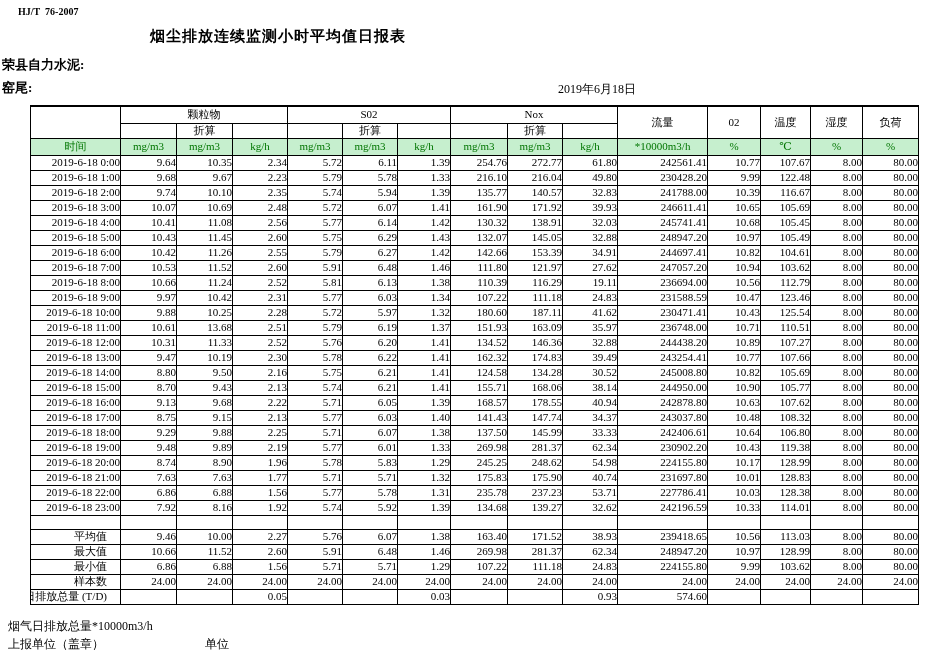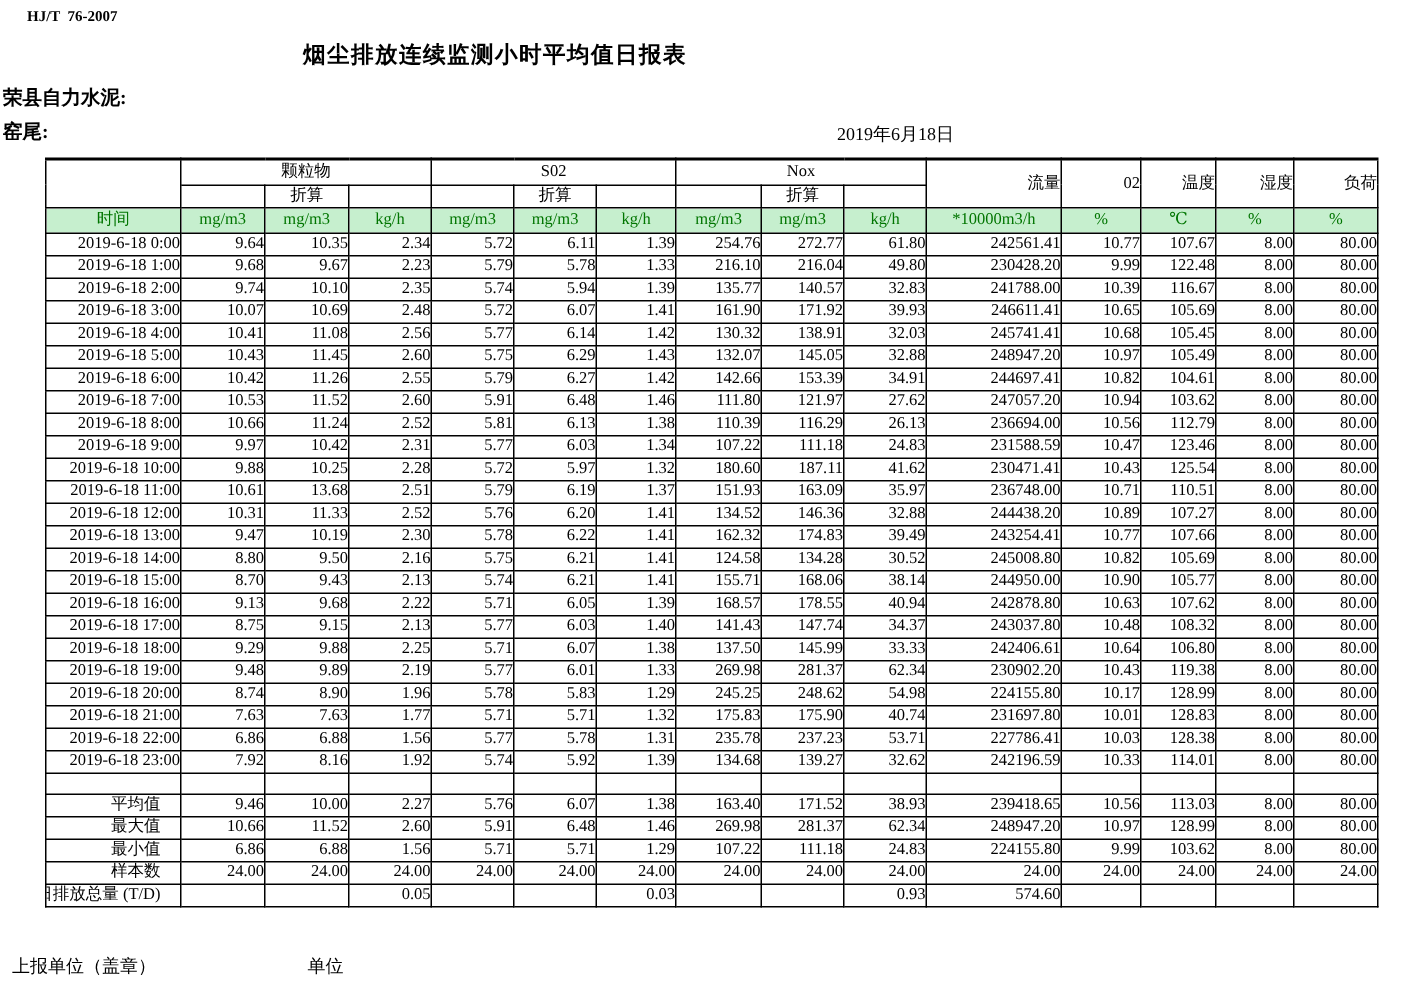--- a/index.html
+++ b/index.html
@@ -1,38 +1,38 @@
 <!DOCTYPE html>
 <html style="--green-bg: #c6efce; --green-text: #007500; --line: #000000;"><head>
 <meta charset="utf-8">
 <style>
   :root { --green-bg:#c6efce; --green-text:#007500; --line:#000000; }
   * { box-sizing: border-box; }
   body { margin:0; background:#ffffff; }
   .page { position:relative; width:936px; height:657px; background:#ffffff;
           font-family:"Liberation Serif","DejaVu Serif",serif; color:#000; overflow:hidden; }
   .hdr-code { position:absolute; left:18px; top:6px; font-size:10px; font-weight:bold; white-space:pre; }
-  .title { position:absolute; left:150px; top:27px; width:360px; text-align:center;
+  .title { position:absolute; left:150px; top:27px; width:360px; text-align:left;
            font-size:15px; font-weight:bold; letter-spacing:1px; white-space:nowrap; }
   .company { position:absolute; left:2px; top:56px; font-size:13px; font-weight:bold; }
   .kiln { position:absolute; left:2px; top:79px; font-size:13px; font-weight:bold; }
   .date { position:absolute; left:558px; top:81px; font-size:12px; }
 
   table.report { position:absolute; left:30px; top:105px; width:888px;
                  border-collapse:collapse; table-layout:fixed;
                  border:1px solid var(--line); border-top:2px solid var(--line); }
   table.report td { border:1px solid var(--line); padding:0; overflow:hidden;
                     font-size:11px; line-height:13px; vertical-align:middle; }
   tr.r1 { height:17px; }
   tr.r2 { height:15px; }
   tr.r3 { height:17px; }
   tr.datarow, tr.sumrow { height:15px; }
   tr.blankrow { height:14px; }
   td.grp { text-align:center; font-size:11px; }
-  td.big { text-align:right; font-size:12px; }
+  td.big { text-align:center; font-size:12px; }
   .g { background:var(--green-bg); color:var(--green-text);margin-left:28px; }
   td.thead-time { text-align:center; font-size:12px; }
   td.unit { text-align:center; font-size:10px; }
   td.time { text-align:right; padding-right:5px; }
   td.num { text-align:right; padding-right:9px; }
   td.slabel { position:relative; }
   td.slabel span { position:absolute; right:13px; bottom:1px; white-space:nowrap; font-size:11px; }
   .foot1 { position:absolute; left:8px; top:618px; font-size:12px; }
   .foot2 { position:absolute; left:8px; top:636px; font-size:12px; }
   .foot3 { position:absolute; left:205px; top:636px; font-size:12px; }
@@ -246,21 +246,21 @@
         <tr class="datarow">
           <td class="time">2019-6-18 8:00</td>
           <td class="num">10.66</td>
           <td class="num">11.24</td>
           <td class="num">2.52</td>
           <td class="num">5.81</td>
           <td class="num">6.13</td>
           <td class="num">1.38</td>
           <td class="num">110.39</td>
           <td class="num">116.29</td>
-          <td class="num">26.13</td>
+          <td class="num">19.11</td>
           <td class="num">236694.00</td>
           <td class="num">10.56</td>
           <td class="num">112.79</td>
           <td class="num">8.00</td>
           <td class="num">80.00</td>
         </tr>
         <tr class="datarow">
           <td class="time">2019-6-18 9:00</td>
           <td class="num">9.97</td>
           <td class="num">10.42</td>
@@ -623,15 +623,16 @@
           <td class="num">0.93</td>
           <td class="num">574.60</td>
           <td class="num"></td>
           <td class="num"></td>
           <td class="num"></td>
           <td class="num"></td>
         </tr>
       </tbody>
   </table>
 
+  <div class="foot1">烟气日排放总量*10000m3/h</div>
   <div class="foot2">上报单位（盖章）</div>
   <div class="foot3">单位</div>
 </div>
 
 </body></html>

